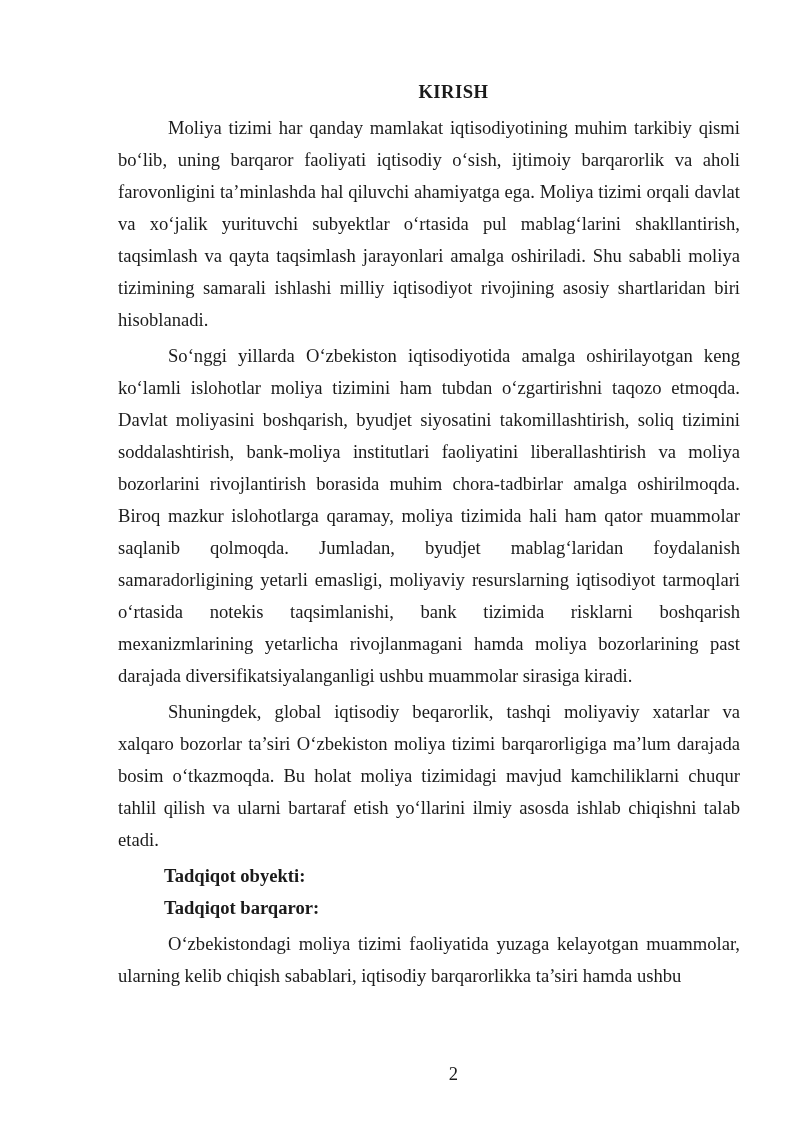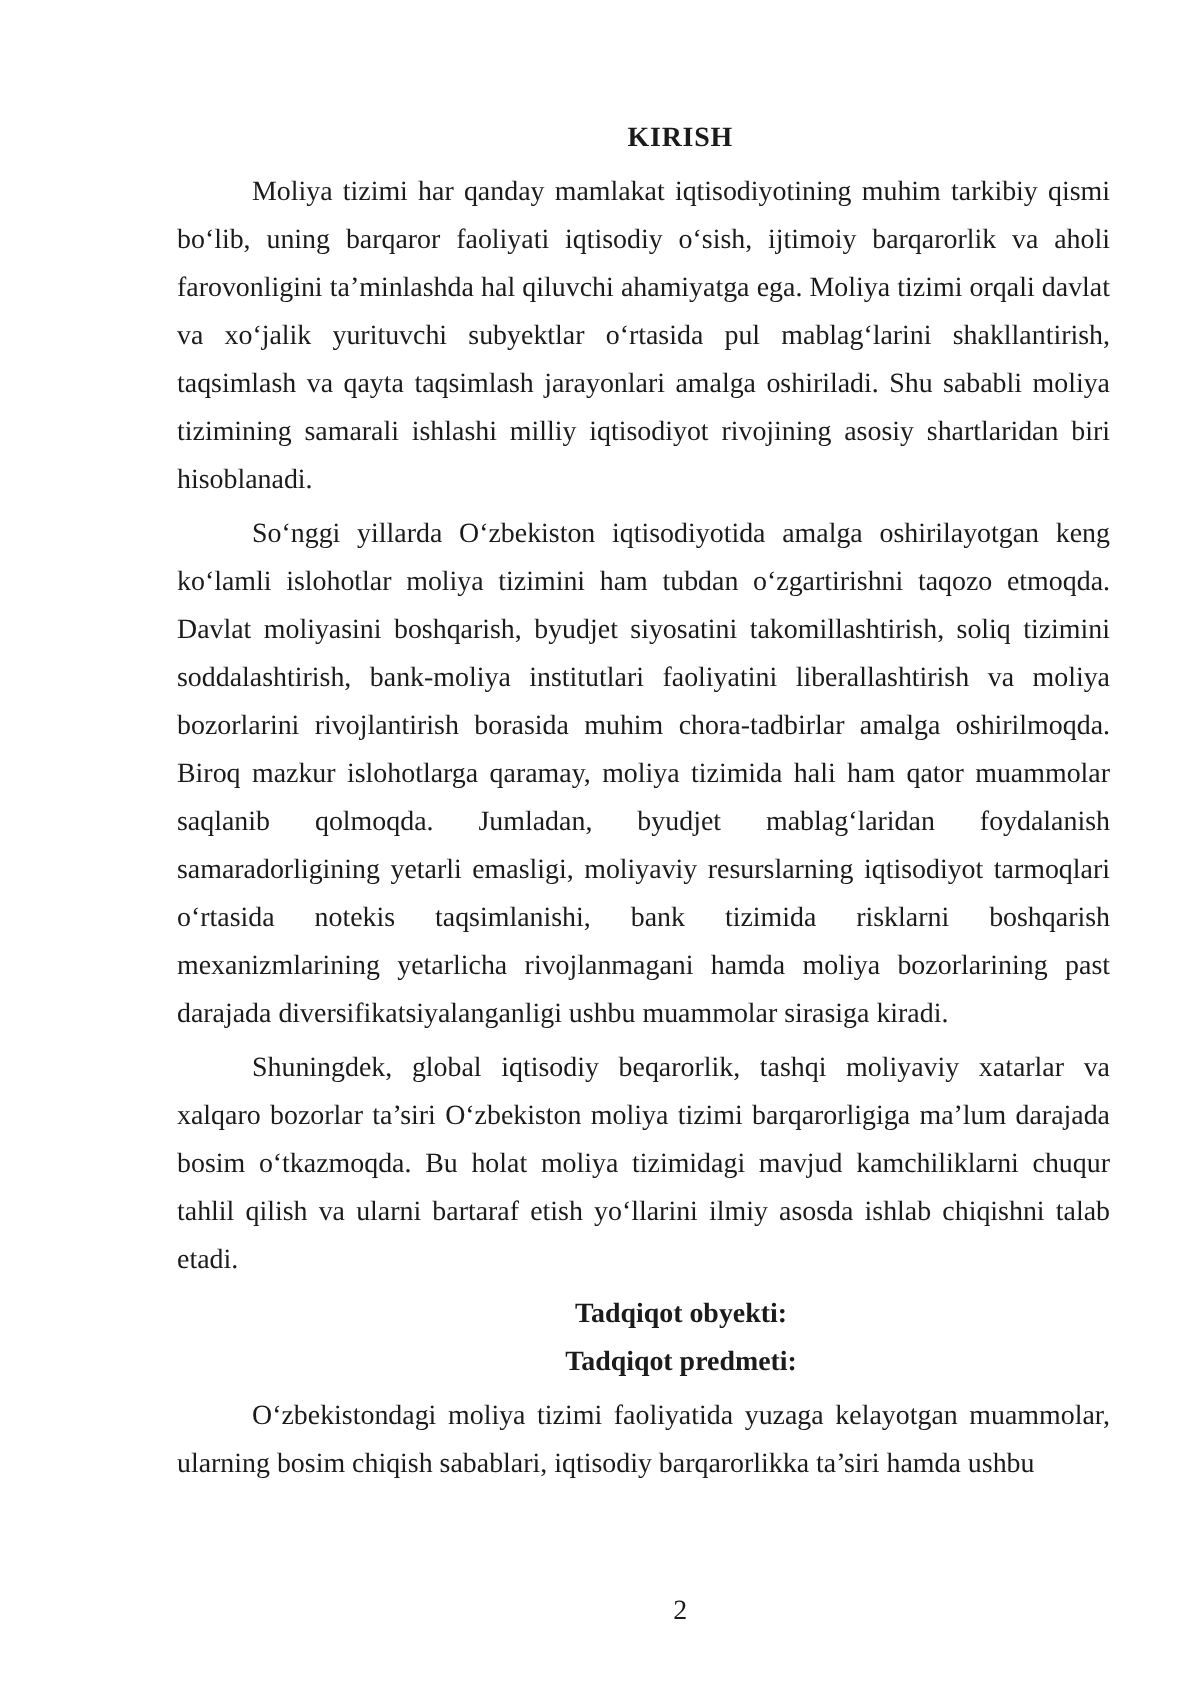--- a/index.html
+++ b/index.html
@@ -37,21 +37,21 @@
     letter-spacing: 0.5px;
   }
   .para {
     margin: 4px;
     text-indent: 50px;
   }
   .section-heading {
     margin: 0;
     text-indent: 50px;
     font-weight: bold;
-    text-align: center;
+    text-align: left;
   }
   .footer {
     position: absolute;
     top: 1058px;
     left: 114px;
     width: 630px;
     text-align: center;
     padding-left: 49px;
     font-size: 18.6px;
     line-height: 32px;
@@ -68,23 +68,23 @@
 
     <p class="para">Moliya tizimi har qanday mamlakat iqtisodiyotining muhim tarkibiy qismi boʻlib, uning barqaror faoliyati iqtisodiy oʻsish, ijtimoiy barqarorlik va aholi farovonligini ta’minlashda hal qiluvchi ahamiyatga ega. Moliya tizimi orqali davlat va xoʻjalik yurituvchi subyektlar oʻrtasida pul mablagʻlarini shakllantirish, taqsimlash va qayta taqsimlash jarayonlari amalga oshiriladi. Shu sababli moliya tizimining samarali ishlashi milliy iqtisodiyot rivojining asosiy shartlaridan biri hisoblanadi.</p>
 
     <p class="para">Soʻnggi yillarda Oʻzbekiston iqtisodiyotida amalga oshirilayotgan keng koʻlamli islohotlar moliya tizimini ham tubdan oʻzgartirishni taqozo etmoqda. Davlat moliyasini boshqarish, byudjet siyosatini takomillashtirish, soliq tizimini soddalashtirish, bank-moliya institutlari faoliyatini liberallashtirish va moliya bozorlarini rivojlantirish borasida muhim chora-tadbirlar amalga oshirilmoqda. Biroq mazkur islohotlarga qaramay, moliya tizimida hali ham qator muammolar saqlanib qolmoqda. Jumladan, byudjet mablagʻlaridan foydalanish samaradorligining yetarli emasligi, moliyaviy resurslarning iqtisodiyot tarmoqlari oʻrtasida notekis taqsimlanishi, bank tizimida risklarni boshqarish mexanizmlarining yetarlicha rivojlanmagani hamda moliya bozorlarining past darajada diversifikatsiyalanganligi ushbu muammolar sirasiga kiradi.</p>
 
     <p class="para">Shuningdek, global iqtisodiy beqarorlik, tashqi moliyaviy xatarlar va xalqaro bozorlar ta’siri Oʻzbekiston moliya tizimi barqarorligiga ma’lum darajada bosim oʻtkazmoqda. Bu holat moliya tizimidagi mavjud kamchiliklarni chuqur tahlil qilish va ularni bartaraf etish yoʻllarini ilmiy asosda ishlab chiqishni talab etadi.</p>
 
     <p class="section-heading">Tadqiqot obyekti:</p>
 
 
-    <p class="section-heading">Tadqiqot predmeti:</p>
+    <p class="section-heading">Tadqiqot barqaror:</p>
 
-    <p class="para">Oʻzbekistondagi moliya tizimi faoliyatida yuzaga kelayotgan muammolar, ularning bosim chiqish sabablari, iqtisodiy barqarorlikka ta’siri hamda ushbu</p>
+    <p class="para">Oʻzbekistondagi moliya tizimi faoliyatida yuzaga kelayotgan muammolar, ularning kelib chiqish sabablari, iqtisodiy barqarorlikka ta’siri hamda ushbu</p>
 
   </div>
 
   <div class="footer">
     <span>2</span>
   </div>
 
 </div>
 
 </body></html>

